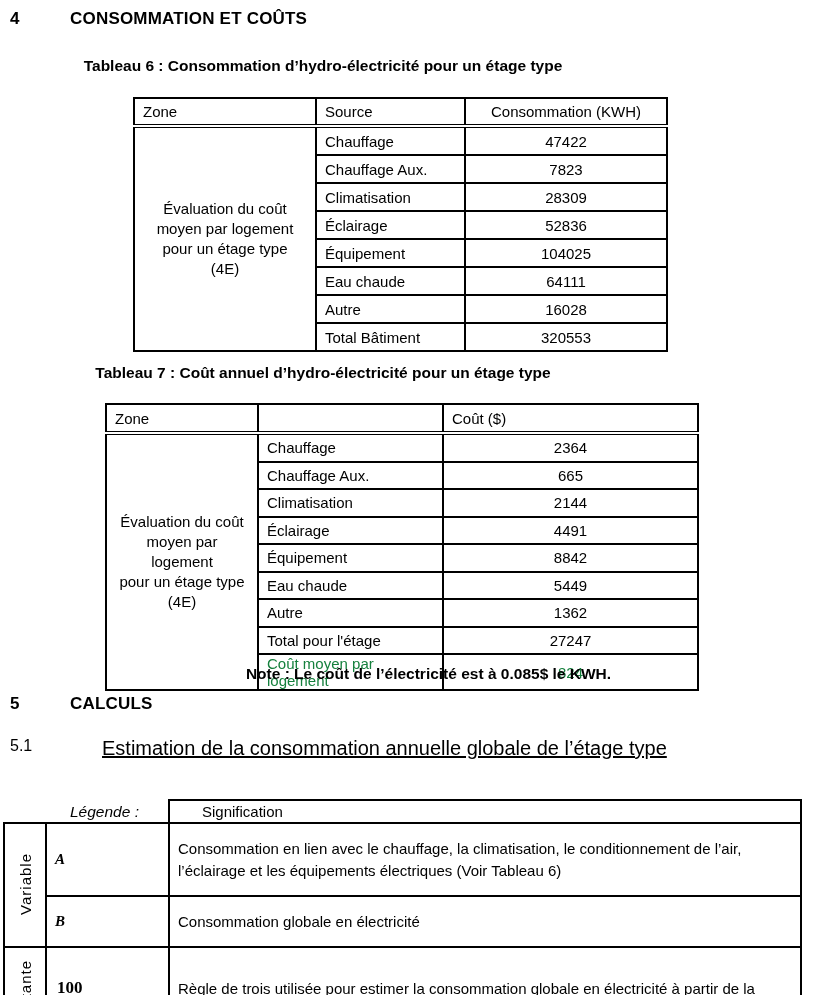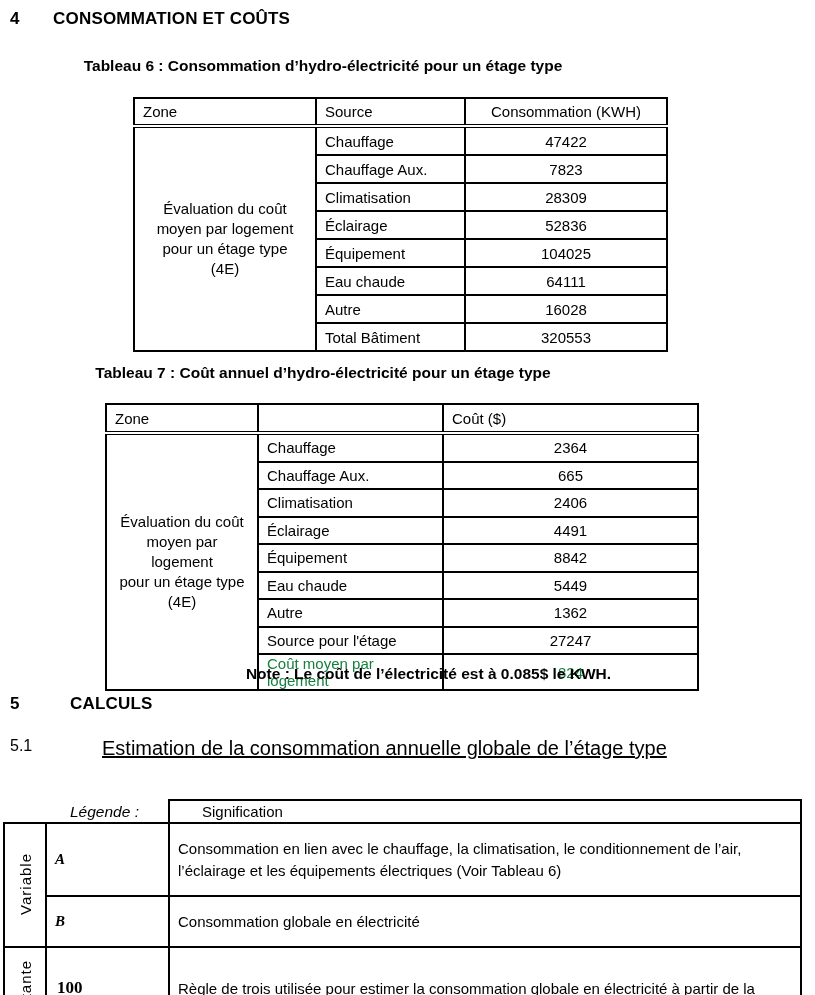--- a/index.html
+++ b/index.html
@@ -43,21 +43,21 @@
   .frac{display:inline-block;text-align:center;font-family:"Liberation Serif","DejaVu Serif",serif;font-weight:bold;font-size:17px;line-height:22px;}
   .frac .den{border-top:2px solid #a16207;padding:0 2px;}
   .frac .num{padding:0 2px;}
 </style>
 </head>
 <body>
 
 <div id="page">
 
   <div class="abs h-num" style="left:10px;top:9px;">4</div>
-  <div class="abs h-title" style="left:53px;top:9px;">CONSOMMATION ET COÛTS</div>
+  <div class="abs h-title" style="left:70px;top:9px;">CONSOMMATION ET COÛTS</div>
 
   <div class="abs caption" style="left:0;top:57px;">Tableau 6 : Consommation d’hydro-électricité pour un étage type</div>
 
   <table class="doc abs" id="t6" style="left:133px;top:97px;width:533px;">
     <colgroup>
         <col style="width:182px">
         <col style="width:149px">
         <col style="width:202px">
       </colgroup>
     <tbody>
@@ -130,40 +130,40 @@
       </td>
       <td class="left">Chauffage</td>
       <td class="center">2364</td>
     </tr>
     <tr>
           <td class="left">Chauffage Aux.</td>
           <td class="center">665</td>
         </tr>
     <tr>
           <td class="left">Climatisation</td>
-          <td class="center">2406</td>
+          <td class="center">2144</td>
         </tr>
     <tr>
           <td class="left">Éclairage</td>
           <td class="center">4491</td>
         </tr>
     <tr>
           <td class="left">Équipement</td>
           <td class="center">8842</td>
         </tr>
     <tr>
           <td class="left">Eau chaude</td>
           <td class="center">5449</td>
         </tr>
     <tr>
           <td class="left">Autre</td>
           <td class="center">1362</td>
         </tr>
     <tr>
-          <td class="left">Source pour l'étage</td>
+          <td class="left">Total pour l'étage</td>
           <td class="center">27247</td>
         </tr>
     <tr class="red">
           <td class="left">Coût moyen par logement</td>
           <td class="center">824</td>
         </tr>
   </tbody>
     </table>
 
   <div class="abs note" style="left:0;top:665px;padding-left:21px;">Note : Le coût de l’électricité est à 0.085$ le KWH.</div>

